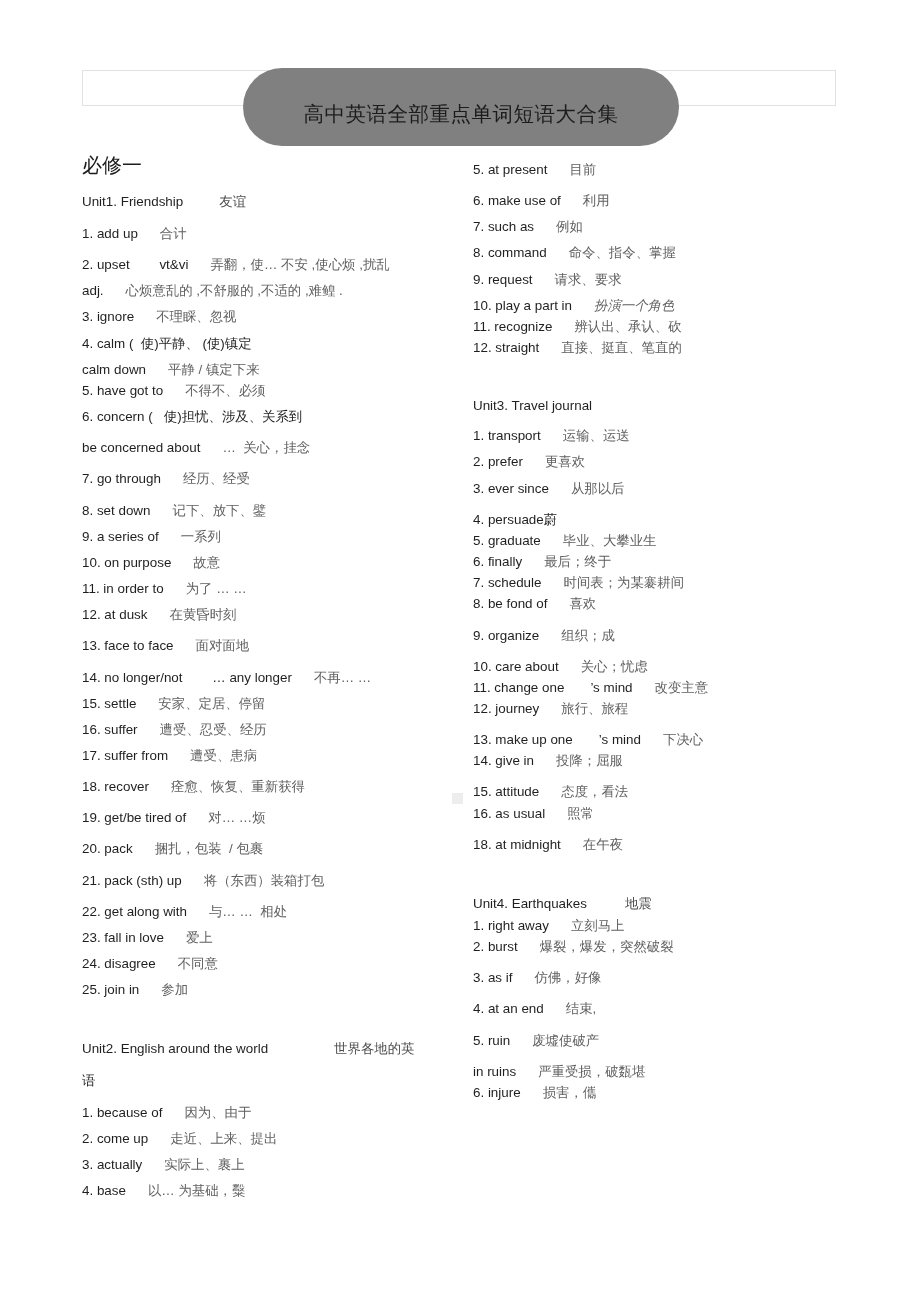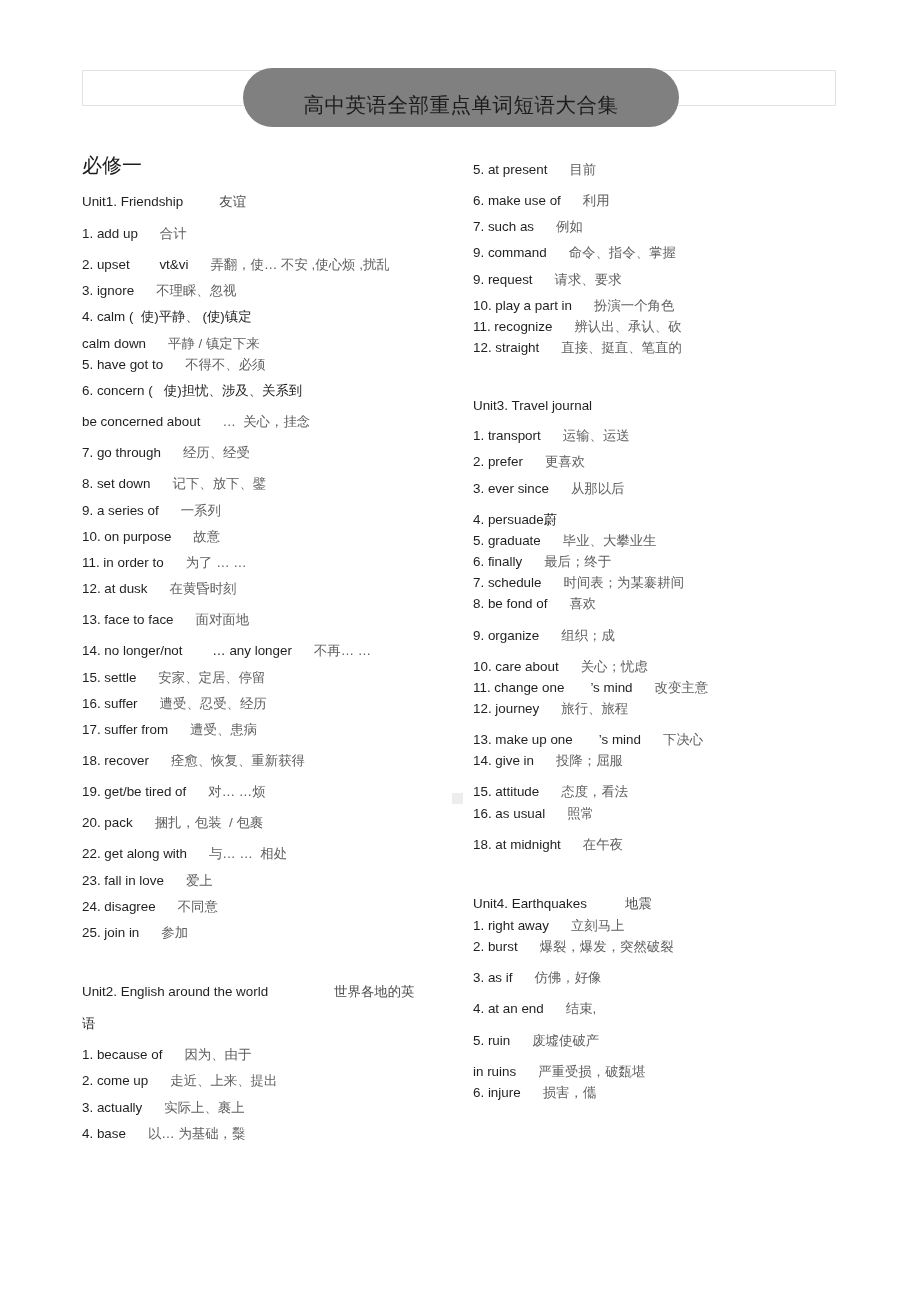--- a/index.html
+++ b/index.html
@@ -32,21 +32,21 @@
     height: 36px;
     border: 1px solid #e2e2e2;
     background: #ffffff;
     box-sizing: border-box;
   }
   #title-pill {
     position: absolute;
     left: 243px;
     top: 68px;
     width: 436px;
-    height: 59px;
+    height: 78px;
     background: #808080;
     border-radius: 39px;
     display: flex;
     align-items: center;
     justify-content: center;
   }
   #title-pill-text {
     font-family: "DejaVu Serif", "Liberation Serif", serif;
     font-size: 20.5px;
     letter-spacing: 0.5px;
@@ -126,40 +126,42 @@
 
   <div class="col" id="col-left">
 
     <span class="section-heading">必修一</span>
 
     <span class="unit-heading gap-md"><span>Unit1. Friendship</span><span class="zh" style="padding-left:36px">友谊</span></span>
 
     <div id="unit1-entries">
         <span class="line gap-md"><span>1. add up</span><span class="zh" style="padding-left: 22px;">合计</span></span>
         <span class="line gap-md"><span>2. upset        vt&amp;vi</span><span class="zh" style="padding-left: 22px;">弄翻，使… 不安 ,使心烦 ,扰乱</span></span>
+        <span class="line gap-sm"><span>adj.</span><span class="zh" style="padding-left: 22px;">心烦意乱的 ,不舒服的 ,不适的 ,难鳇 .</span></span>
         <span class="line gap-sm"><span>3. ignore</span><span class="zh" style="padding-left: 22px;">不理睬、忽视</span></span>
         <span class="line gap-sm"><span>4. calm (  使)平静、 (使)镇定</span></span>
         <span class="line gap-sm"><span>calm down</span><span class="zh" style="padding-left: 22px;">平静 / 镇定下来</span></span>
         <span class="line gap-xs"><span>5. have got to</span><span class="zh" style="padding-left: 22px;">不得不、必须</span></span>
         <span class="line gap-sm"><span>6. concern (   使)担忧、涉及、关系到</span></span>
         <span class="line gap-md"><span>be concerned about</span><span class="zh" style="padding-left: 22px; text-align: right;">…  关心，挂念</span></span>
         <span class="line gap-md"><span>7. go through</span><span class="zh" style="padding-left: 22px;">经历、经受</span></span>
         <span class="line gap-md"><span>8. set down</span><span class="zh" style="padding-left: 22px;">记下、放下、鐾</span></span>
         <span class="line gap-sm"><span>9. a series of</span><span class="zh" style="padding-left: 22px;">一系列</span></span>
         <span class="line gap-sm"><span>10. on purpose</span><span class="zh" style="padding-left: 22px; text-align: center;">故意</span></span>
         <span class="line gap-sm"><span>11. in order to</span><span class="zh" style="padding-left: 22px;">为了 … …</span></span>
         <span class="line gap-sm"><span>12. at dusk</span><span class="zh" style="padding-left: 22px;">在黄昏时刻</span></span>
         <span class="line gap-md"><span>13. face to face</span><span class="zh" style="padding-left: 22px;">面对面地</span></span>
         <span class="line gap-md"><span>14. no longer/not        … any longer</span><span class="zh" style="padding-left: 22px;">不再… …</span></span>
         <span class="line gap-sm"><span>15. settle</span><span class="zh" style="padding-left: 22px;">安家、定居、停留</span></span>
         <span class="line gap-sm"><span>16. suffer</span><span class="zh" style="padding-left: 22px;">遭受、忍受、经历</span></span>
         <span class="line gap-sm"><span>17. suffer from</span><span class="zh" style="padding-left: 22px;">遭受、患病</span></span>
         <span class="line gap-md"><span>18. recover</span><span class="zh" style="padding-left: 22px;">痊愈、恢复、重新获得</span></span>
         <span class="line gap-md"><span>19. get/be tired of</span><span class="zh" style="padding-left: 22px;">对… …烦</span></span>
         <span class="line gap-md"><span>20. pack</span><span class="zh" style="padding-left: 22px;">捆扎，包装  / 包裹</span></span>
+        <span class="line gap-md"><span>21. pack (sth) up</span><span class="zh" style="padding-left: 22px;">将（东西）装箱打包</span></span>
         <span class="line gap-md"><span>22. get along with</span><span class="zh" style="padding-left: 22px;">与… …  相处</span></span>
         <span class="line gap-sm"><span>23. fall in love</span><span class="zh" style="padding-left: 22px;">爱上</span></span>
         <span class="line gap-sm"><span>24. disagree</span><span class="zh" style="padding-left: 22px;">不同意</span></span>
         <span class="line gap-sm"><span>25. join in</span><span class="zh" style="padding-left: 22px;">参加</span></span>
       </div>
 
     <div class="blank-block-lg"></div>
 
     <span class="unit-heading"><span>Unit2. English around the world</span><span class="zh" style="padding-left:66px">世界各地的英</span></span>
     <span class="line zh gap-md">语</span>
@@ -171,23 +173,23 @@
         <span class="line gap-sm"><span>4. base</span><span class="zh" style="padding-left: 22px;">以… 为基础，糳</span></span>
       </div>
   </div>
 
   <div class="col" id="col-right">
 
     <div id="unit2cont-entries">
         <span class="line gap-sm"><span>5. at present</span><span class="zh" style="padding-left: 22px;">目前</span></span>
         <span class="line gap-md"><span>6. make use of</span><span class="zh" style="padding-left: 22px;">利用</span></span>
         <span class="line gap-sm"><span>7. such as</span><span class="zh" style="padding-left: 22px;">例如</span></span>
-        <span class="line gap-sm"><span>9. command</span><span class="zh" style="padding-left: 22px;">命令、指令、掌握</span></span>
+        <span class="line gap-sm"><span>8. command</span><span class="zh" style="padding-left: 22px;">命令、指令、掌握</span></span>
         <span class="line gap-sm"><span>9. request</span><span class="zh" style="padding-left: 22px;">请求、要求</span></span>
-        <span class="line gap-sm"><span>10. play a part in</span><span class="zh" style="padding-left: 22px;">扮演一个角色</span></span>
+        <span class="line gap-sm"><span>10. play a part in</span><span class="zh" style="padding-left: 22px; font-style: italic;">扮演一个角色</span></span>
         <span class="line gap-xs"><span>11. recognize</span><span class="zh" style="padding-left: 22px;">辨认出、承认、砍</span></span>
         <span class="line gap-xs"><span>12. straight</span><span class="zh" style="padding-left: 22px;">直接、挺直、笔直的</span></span>
       </div>
 
     <div class="blank-block-lg"></div>
 
     <span class="unit-heading"><span>Unit3. Travel journal</span></span>
 
     <div id="unit3-entries">
         <span class="line gap-md"><span>1. transport</span><span class="zh" style="padding-left: 22px;">运输、运送</span></span>

